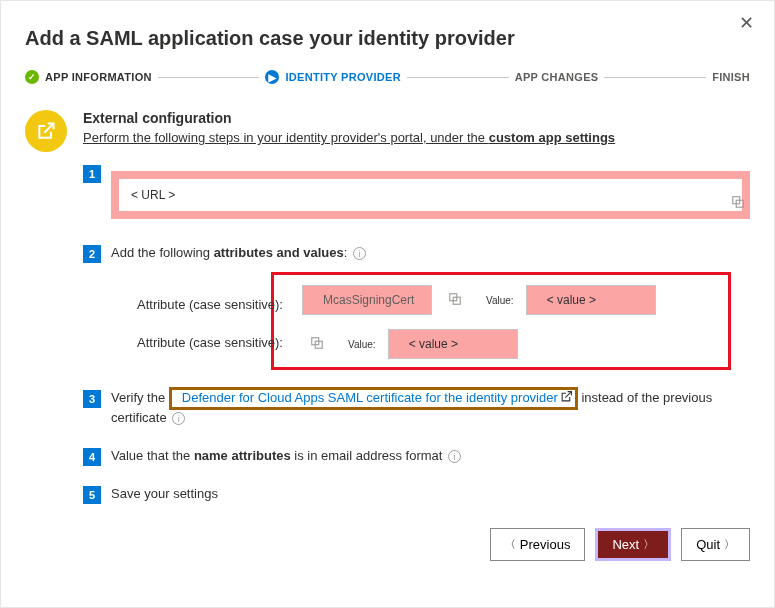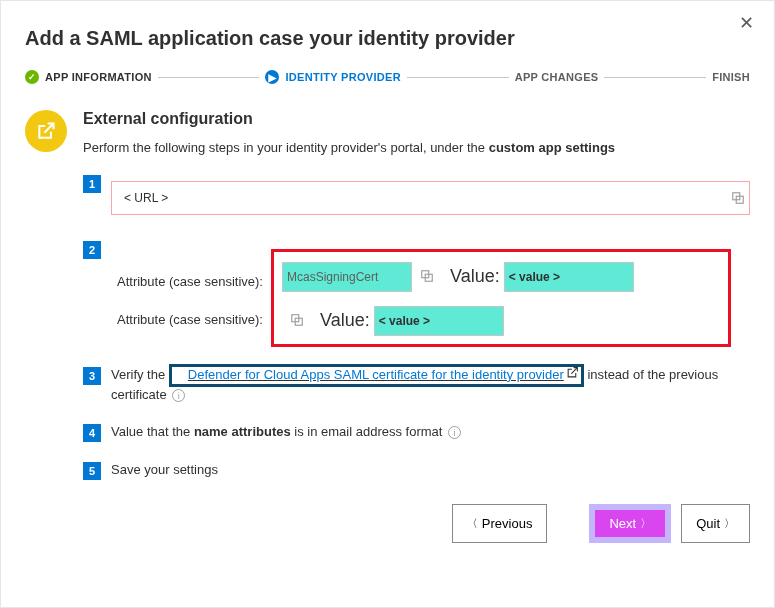--- a/index.html
+++ b/index.html
@@ -70,27 +70,28 @@
   }
   .section-icon {
     width: 42px; height: 42px; border-radius: 50%;
     background: #f2c811;
     display:flex; align-items:center; justify-content:center;
     color:#fff;
   }
   .section-body { flex:1; }
   .section-title {
     font-weight: 700;
-    font-size: 16px;
-    margin-bottom: 12px;
+    font-size: 14px;
+    margin-bottom: 4px;
   }
   .section-desc {
     font-size: 13px;
     color: #323130;
     margin-bottom: 18px;
+    text-decoration: underline;
   }
   .steps-list { margin-left: 58px; }
   .instr {
     display: flex;
     gap: 10px;
     margin-bottom: 18px;
   }
   .num-badge {
     flex: 0 0 18px;
     width: 18px; height: 18px;
@@ -104,21 +105,21 @@
     display:inline-block;
     width:13px; height:13px;
     border:1px solid #a19f9d;
     border-radius:50%;
     font-size:9px; color:#a19f9d;
     text-align:center; line-height:12px;
     margin-left:2px;
     vertical-align:middle;
   }
   .highlight-box {
-    border: 1px solid #fca5a5;
+    border: 8px solid #fca5a5;
     padding: 8px 10px;
     margin-top: 8px;
     display:flex;
     align-items:center;
   }
   .readonly-field {
     flex:1;
     border:none;
     background:transparent;
     font-size:12px;
@@ -134,51 +135,51 @@
     border: 3px solid #e81123;
     padding: 4px 8px 8px 8px;
     margin-top:10px;
     position:relative;
     margin-left:160px;
     width:460px;
   }
   .attr-row {
     display:flex;
     align-items:center;
-    gap:0;
+    gap:8px;
     margin-top:6px;
+    margin-left:20px;
   }
   .attr-label {
     position:absolute;
     left:-165px;
     width:160px;
     font-size:13px;
   }
   .attr-row .attr-label-row1 { top:10px; }
   .attr-row-labels { position:relative; }
   .field-box {
     border:1px solid #c8c6c4;
-    padding:5px 4px;
+    padding:5px 20px;
     font-size:12px;
     color:#605e5c;
-    background:#5eead4;
+    background:#fca5a5;
     width:130px;
     display:inline-block;
   }
-  .field-box.val { color:#323130;font-weight:bold; }
-  .value-label { font-size:18px; margin:0 4px 0 14px; }
+  .field-box.val { color:#323130; }
+  .value-label { font-size:10px; margin:0 4px 0 14px; }
   .link {
     color:#0078d4;
     text-decoration:none;
   }
   .link-box {
-    border:3px solid #0c4a6e;
-    padding:0 2px 2px 16px;
+    border:3px solid #a16207;
+    padding:0 2px 2px 10px;
     display:inline;
-    text-decoration:underline;
   }
   .ext-icon {
     display:inline-block;
     vertical-align:middle;
     margin-left:2px;
   }
   
   .footer {
     display:flex;
     gap:10px;
@@ -189,24 +190,23 @@
     font-size:13px;
     padding:6px 14px;
     border:1px solid #8a8886;
     background:#fff;
     cursor:pointer;
     display:flex;
     align-items:center;
     gap:4px;
   }
   .btn.primary {
-    background:#d946ef;
+    background:#7f1d1d;
     color:#fff;
-    border:6px solid #c4b5fd;
-    margin-left:32px;
+    border:3px solid #c4b5fd;
   }
   .chev { font-size:11px; }
 </style>
 </head>
 <body>
 
 <button class="close-btn">
   <span>✕</span>
 </button>
 
@@ -261,20 +261,24 @@
             <rect x="9" y="9" width="12" height="12"></rect>
             <rect x="3" y="3" width="12" height="12"></rect>
           </svg>
       </span>
     </div>
   </div>
 
   <div class="instr" style="margin-top:-14px;">
     <div class="num-badge">2</div>
     <div class="instr-body">
+      <span>
+        <span>Add the following </span><b>attributes and values</b><span>:</span>
+        <span class="info-icon">i</span>
+      </span>
 
       <div style="position:relative;">
         <div class="attr-table">
           <div class="attr-row attr-row-labels">
             <div class="attr-label attr-label-row1">Attribute (case sensitive):</div>
             <span class="field-box">McasSigningCert</span>
             <span class="copy-icon">
               <svg width="14" height="14" viewBox="0 0 24 24" fill="none" stroke="#a19f9d" stroke-width="2">
                   <rect x="9" y="9" width="12" height="12"></rect>
                   <rect x="3" y="3" width="12" height="12"></rect>

